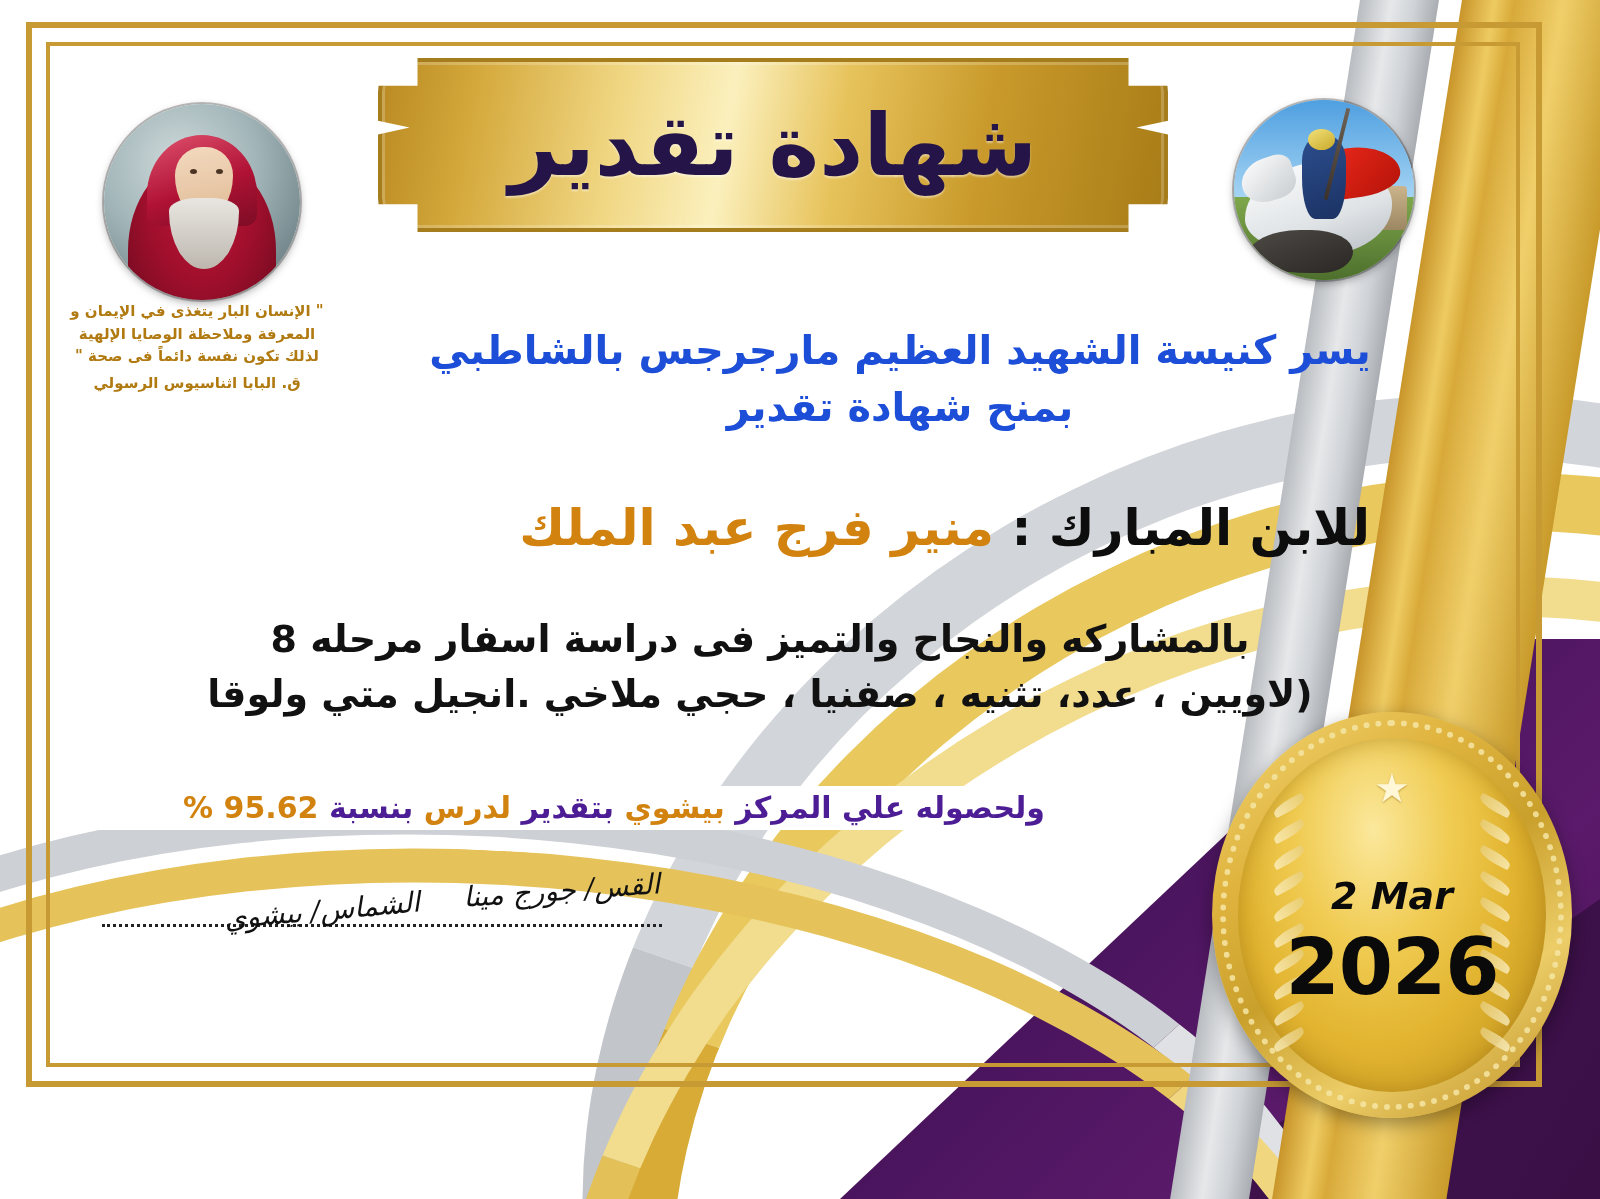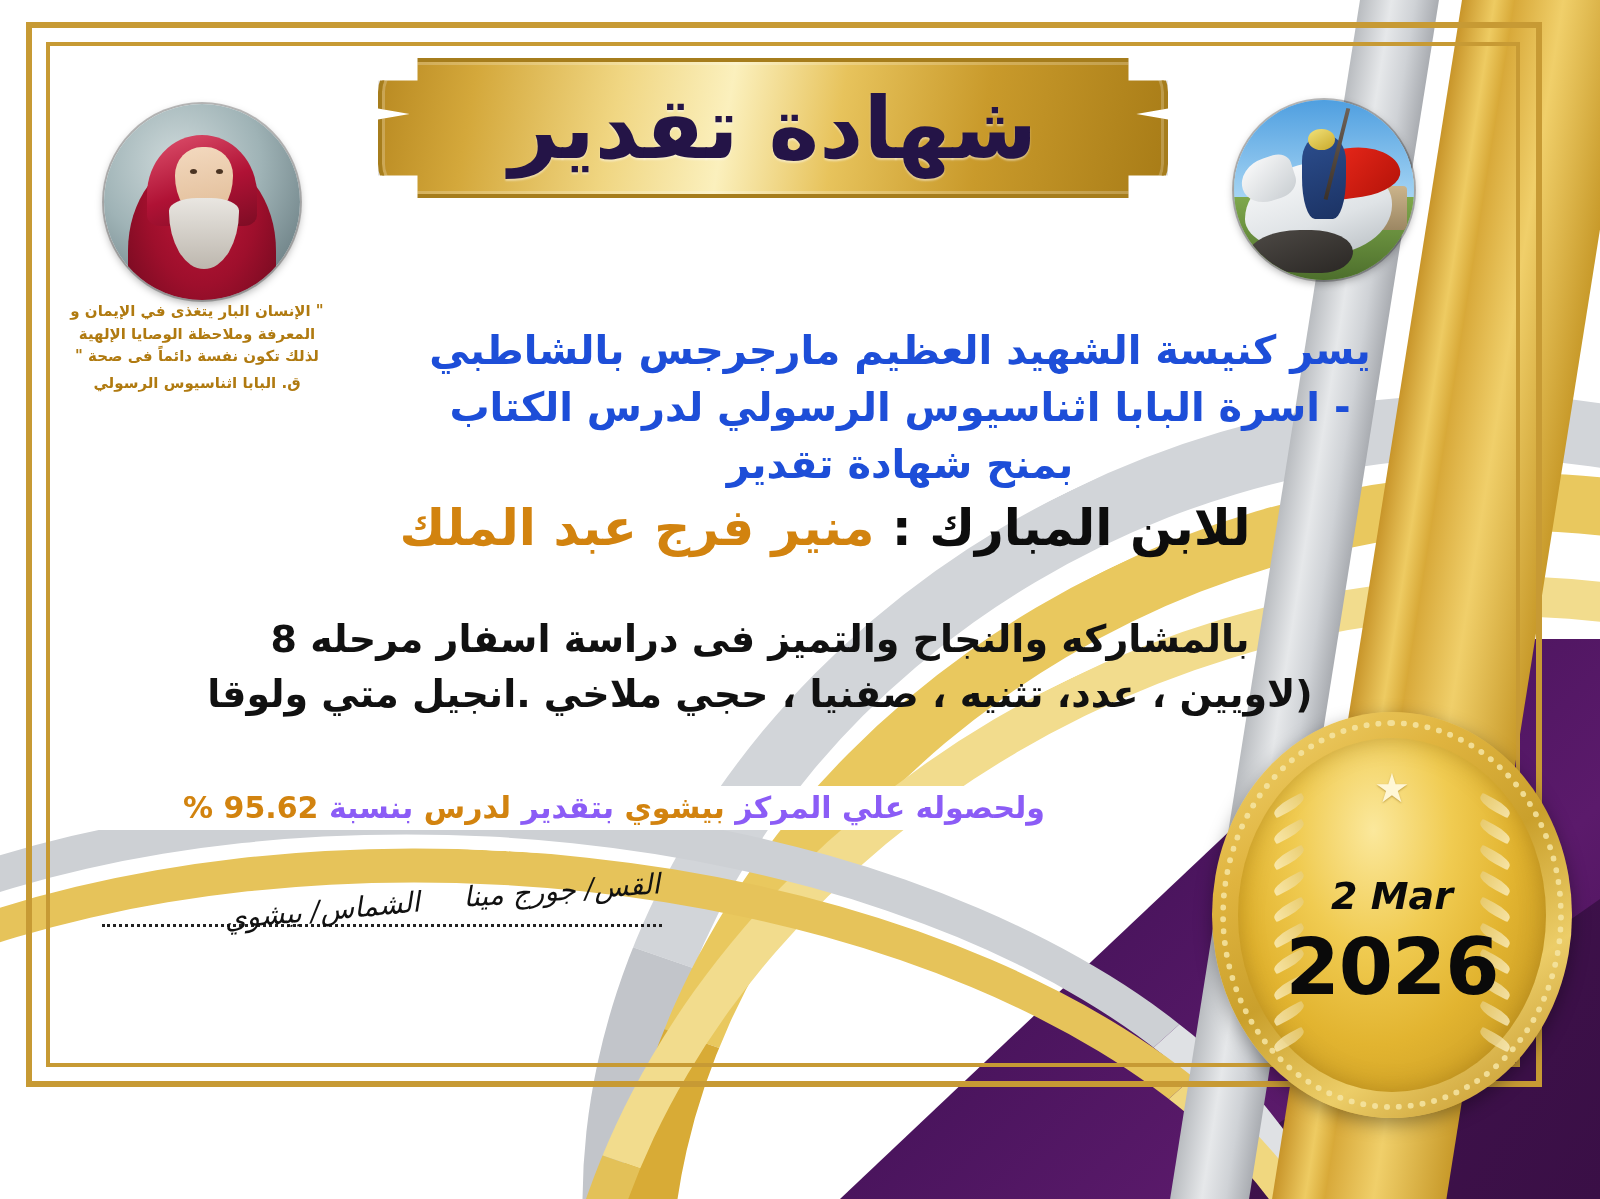--- a/index.html
+++ b/index.html
@@ -102,21 +102,21 @@
   .sg-helm{position:absolute;left:41%;top:16%;width:15%;height:12%;
     background:linear-gradient(150deg,#f2e27a,#c9a92a);border-radius:50%;}
   .sg-lance{position:absolute;left:56%;top:4%;width:4px;height:52%;
     background:linear-gradient(180deg,#6e6155,#3b3129);transform:rotate(14deg);}
   .sg-dragon{position:absolute;left:8%;bottom:4%;width:58%;height:24%;
     background:linear-gradient(160deg,#4e4a46,#2a2724);border-radius:50% 40% 30% 60%/60% 50% 50% 40%;}
   .sg-castle{position:absolute;right:4%;top:48%;width:26%;height:24%;
     background:linear-gradient(180deg,#cbb48b,#9c8763);border-radius:4px;}
 
   
-  .banner{position:absolute;left:378px;top:58px;width:790px;height:140px;}
+  .banner{position:absolute;left:378px;top:58px;width:790px;height:174px;}
   .banner-shape{position:absolute;inset:0;
     background:linear-gradient(100deg,#b98a22 0%,#d4a83b 12%,#f0d682 30%,#fbf0bd 44%,#e7c35c 58%,#c99a2b 76%,#a87c17 100%);
     border:4px solid #a67d1c;
     border-radius:34px;
     box-shadow:inset 0 0 0 3px rgba(255,255,255,.22),0 4px 14px rgba(0,0,0,.25);
     clip-path:polygon(
       5% 0%, 95% 0%, 95% 16%, 100% 16%, 100% 36%, 96% 40%, 100% 44%, 100% 84%, 95% 84%,
       95% 100%, 5% 100%, 5% 84%, 0% 84%, 0% 44%, 4% 40%, 0% 36%, 0% 16%, 5% 16%);}
   .banner-title{position:absolute;inset:0;display:flex;align-items:center;justify-content:center;
     font-family:"DejaVu Sans","Liberation Sans",sans-serif;
@@ -125,31 +125,31 @@
 
   
   .quote{position:absolute;left:62px;top:300px;width:270px;direction:rtl;text-align:center;
     color:#b07a10;font-size:15px;font-weight:700;line-height:1.5;}
   .quote-src{margin-top:4px;color:#b07a10;font-size:15px;font-weight:700;}
 
   
   .body-text{position:absolute;left:360px;top:322px;width:1080px;direction:rtl;text-align:center;
     color:#1d4ed8;font-size:40px;font-weight:600;line-height:1.42;}
 
-  .name-line{position:absolute;left:280px;top:498px;width:1090px;direction:rtl;text-align:center;
+  .name-line{position:absolute;left:280px;top:498px;width:1090px;direction:rtl;text-align:right;
     font-size:50px;font-weight:800;line-height:1.2;}
   .name-label{color:#0d0d0d;}
   .name-value{color:#d2830f;}
 
   .desc{position:absolute;left:140px;top:612px;width:1240px;direction:rtl;text-align:center;
     color:#111111;font-size:38px;font-weight:600;line-height:1.45;}
 
   .result-line{position:absolute;left:64px;top:786px;width:1100px;background:#ffffff;
     direction:rtl;text-align:center;font-size:30px;font-weight:800;line-height:1.2;padding:4px 0;}
-  .rl-black{color:#8b5cf6;}
+  .rl-black{color:#4c1d95;}
   .rl-gold{color:#d2830f;}
 
   
   .sig-block{position:absolute;left:70px;top:854px;width:600px;text-align:center;direction:rtl;}
   .sig-title{font-size:44px;font-weight:700;color:#0d0d0d;}
   .sig-row{position:relative;height:140px;margin-top:-8px;}
   .sig-hand{position:absolute;font-family:"DejaVu Serif","Liberation Serif",serif;
     font-size:28px;color:#111;font-style:italic;white-space:nowrap;}
   .sig-hand.s1{right:10px;top:28px;transform:rotate(-4deg);}
   .sig-hand.s2{right:250px;top:48px;transform:rotate(-5deg);}
@@ -231,21 +231,20 @@
     <div class="banner-title">شهادة تقدير</div>
   </div>
 
   <div class="quote">
     <div>" الإنسان البار يتغذى في الإيمان و المعرفة وملاحظة الوصايا الإلهية لذلك تكون نفسة دائماً فى صحة "</div>
     <div class="quote-src">ق. البابا اثناسيوس الرسولي</div>
   </div>
 
   <div class="body-text">
     <div>يسر كنيسة الشهيد العظيم مارجرجس بالشاطبي</div>
-    <div>- اسرة البابا اثناسيوس الرسولي لدرس الكتاب</div>
     <div>بمنح شهادة تقدير</div>
   </div>
 
   <div class="name-line">
     <span class="name-label">للابن المبارك :</span>
     <span class="name-value">منير فرج عبد الملك</span>
   </div>
 
   <div class="desc">
     <div>بالمشاركه والنجاح والتميز فى دراسة اسفار مرحله 8</div>

